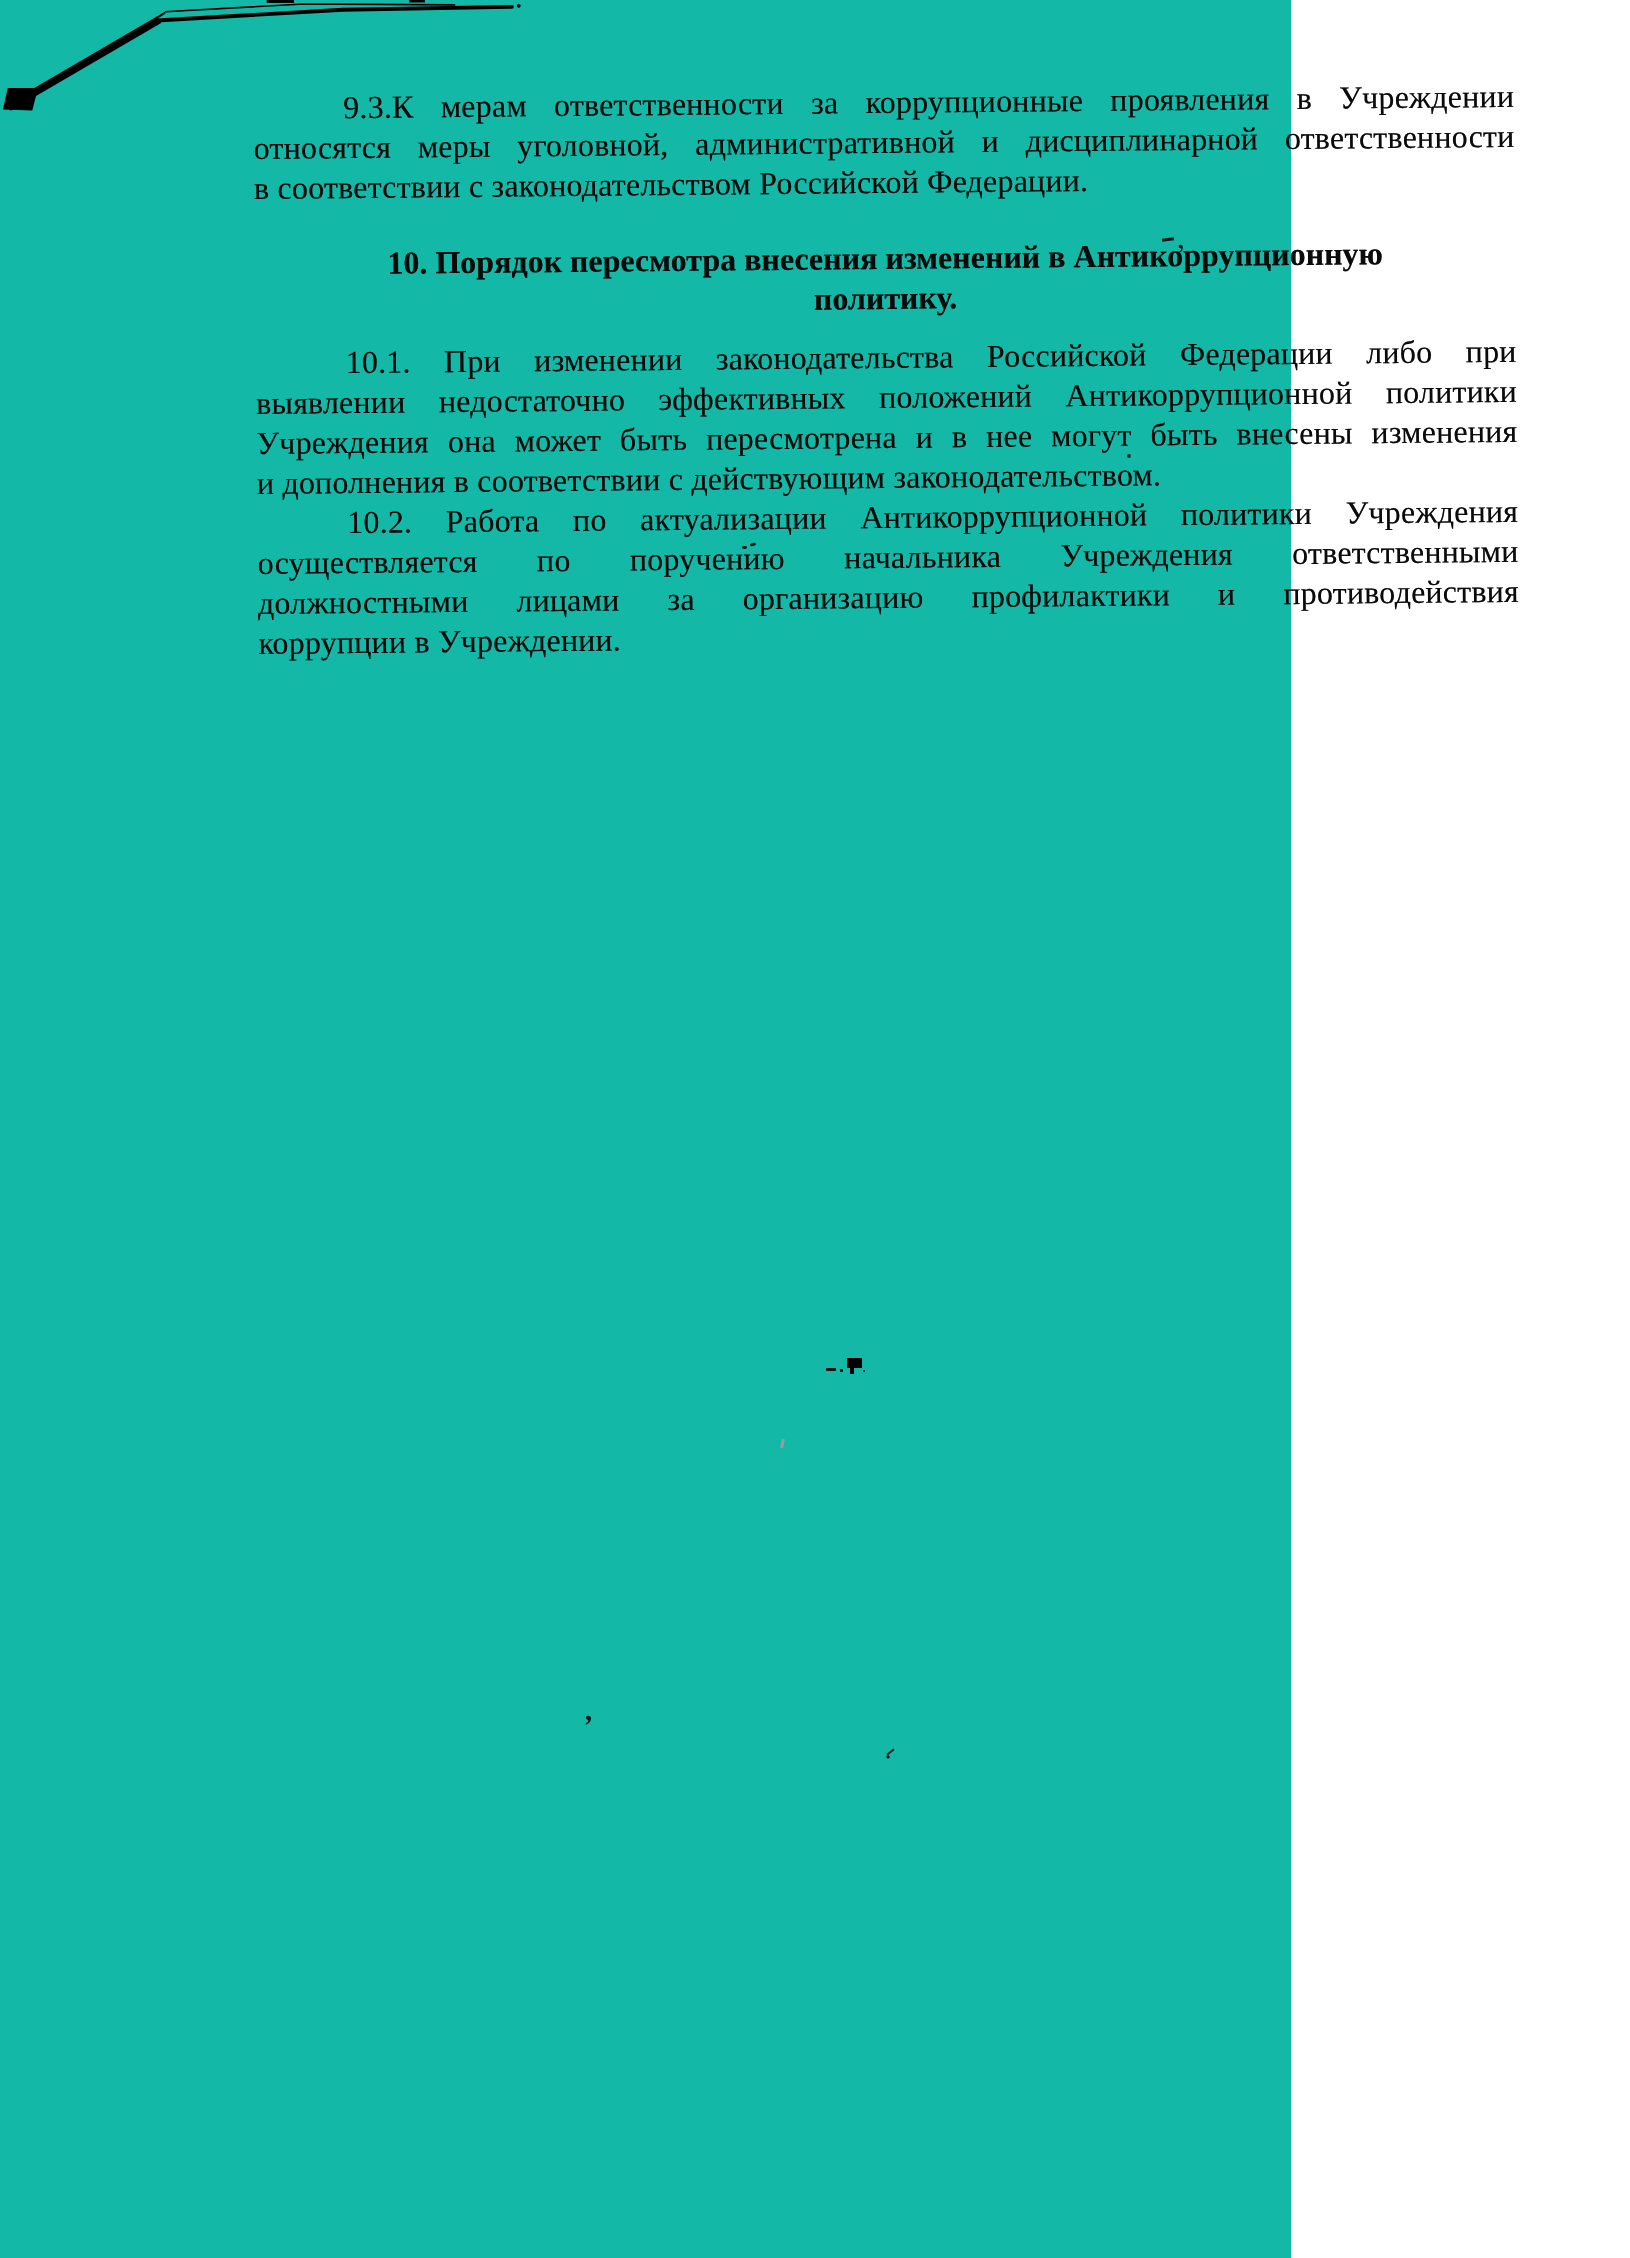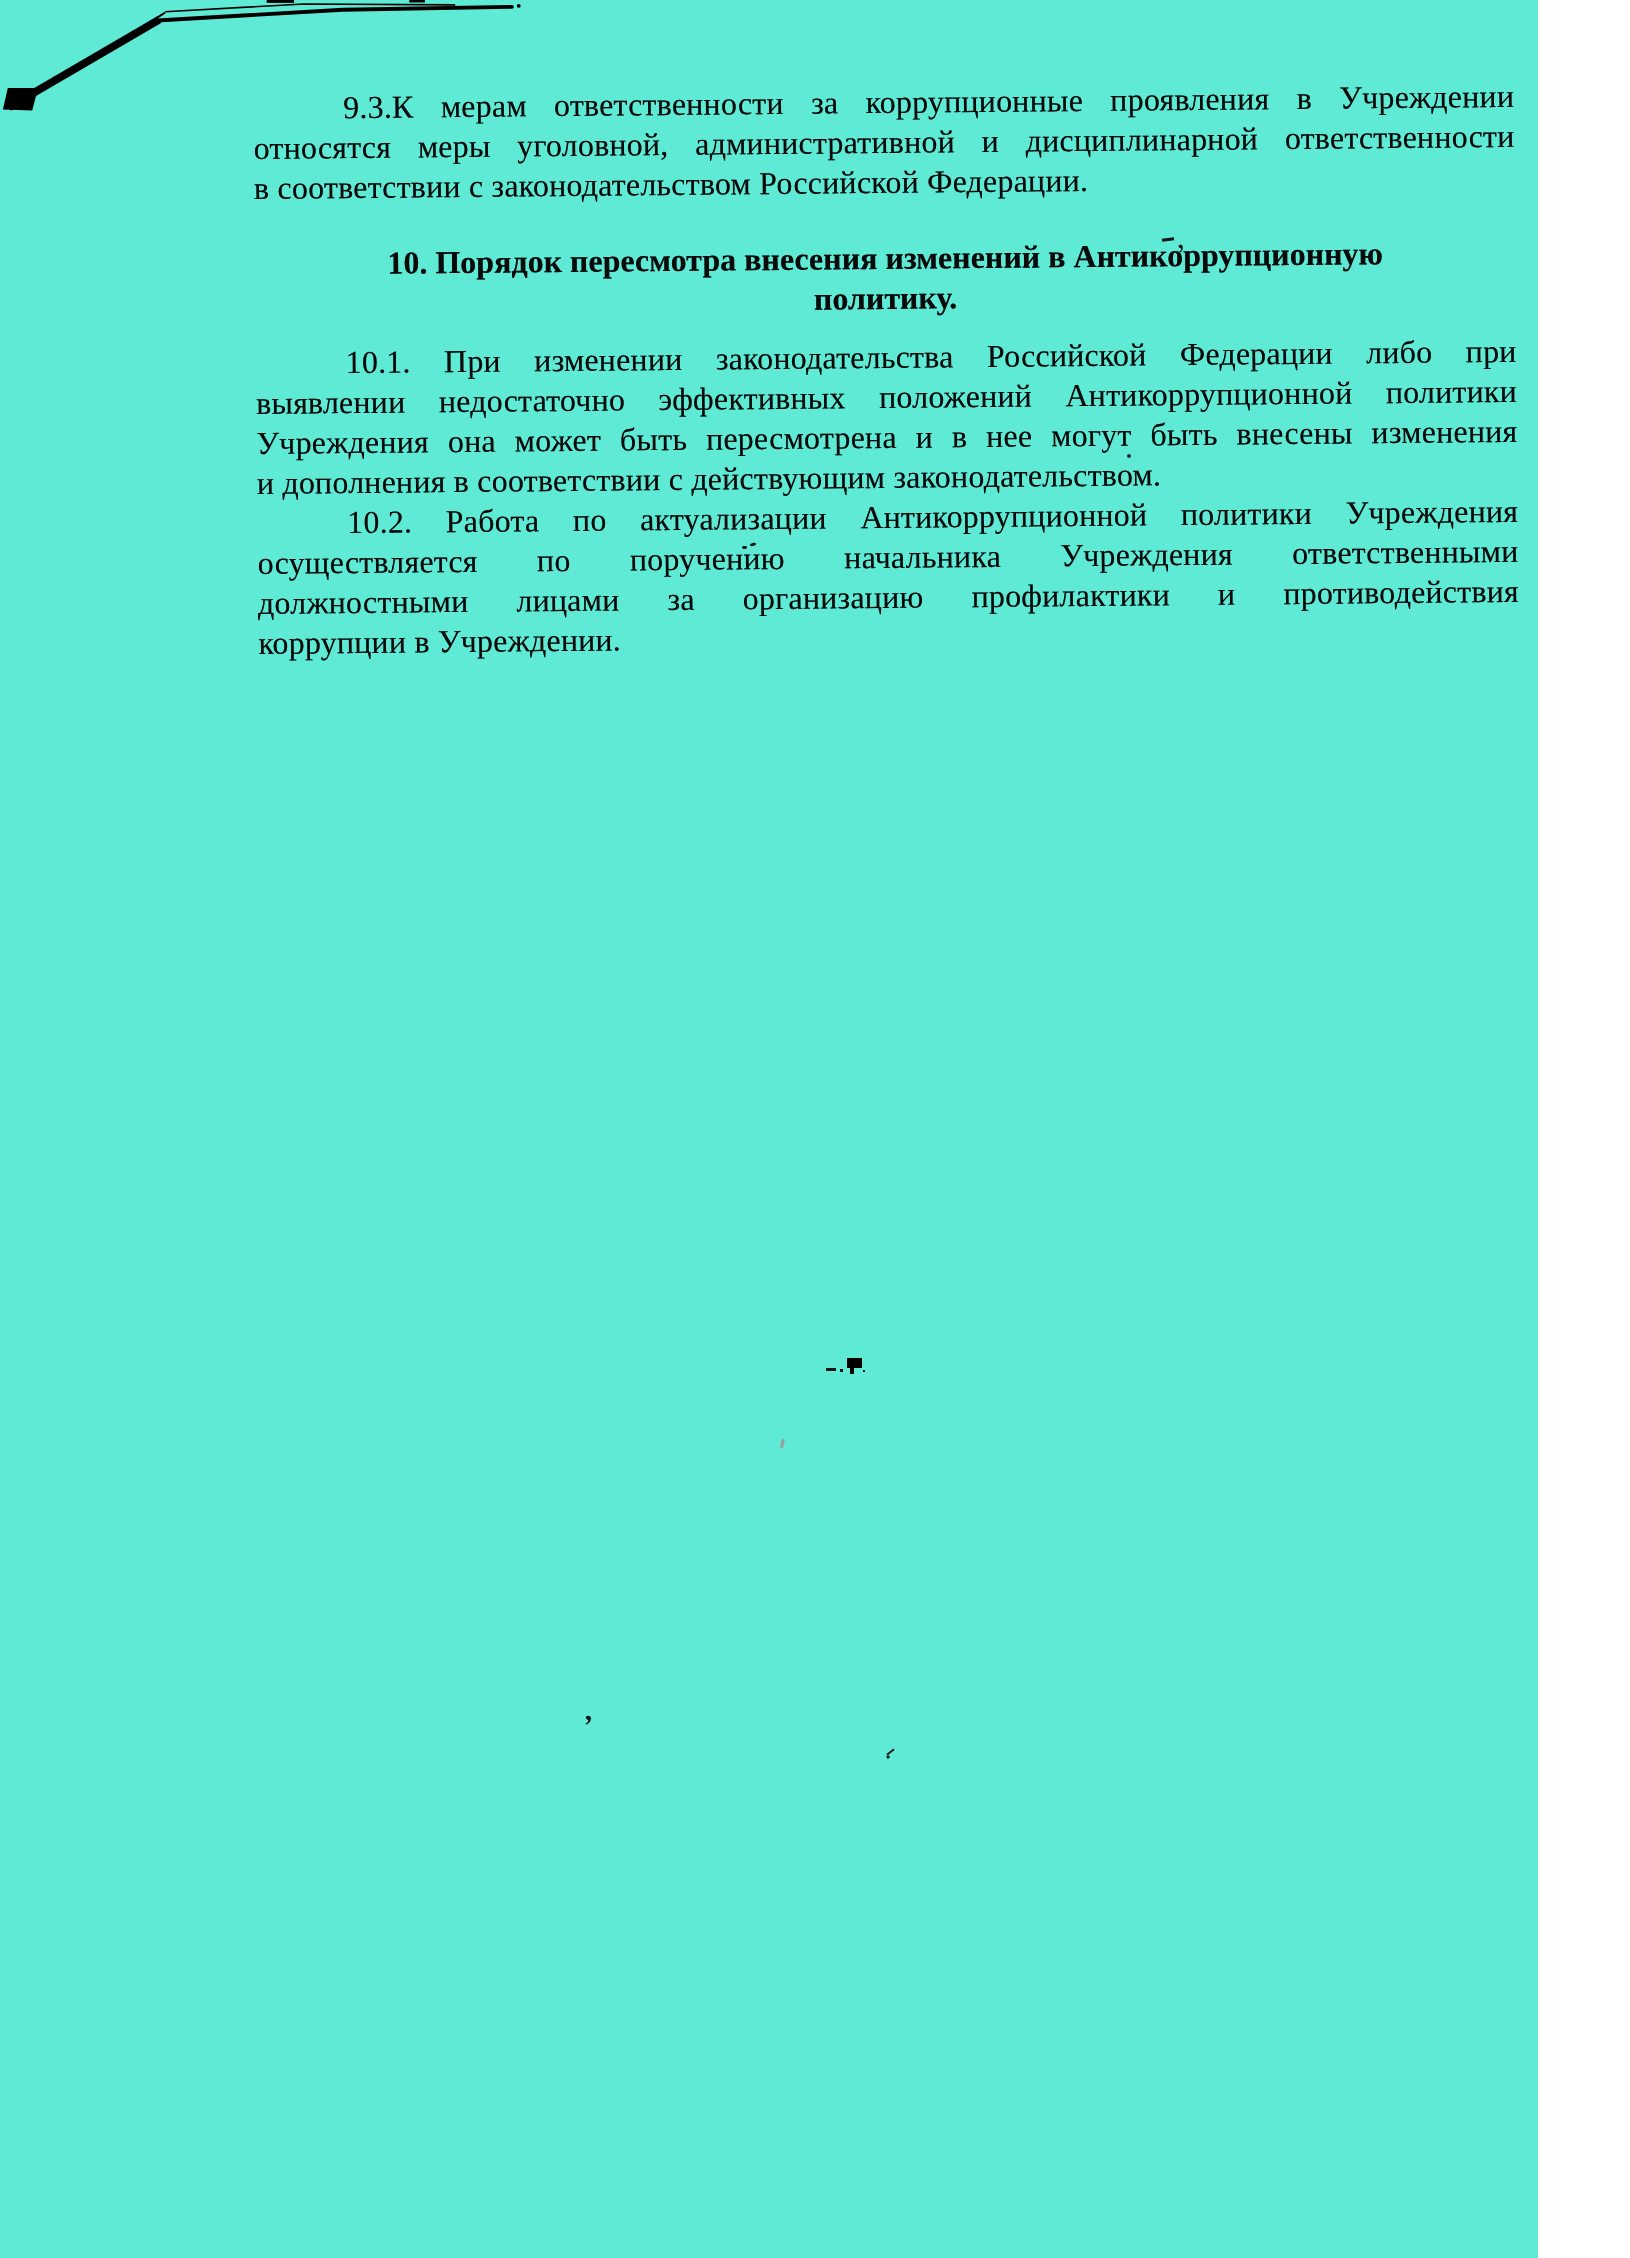--- a/index.html
+++ b/index.html
@@ -5,23 +5,23 @@
   html, body {
     margin: 0;
     padding: 0;
     width: 1631px;
     height: 2258px;
     background: #ffffff;
     overflow: hidden;
   }
   .page {
     position: relative;
-    width: 1538px;
+    width: 1291px;
     height: 2258px;
-    background: #5eead4;
+    background: #14b8a6;
   }
   .textcol {
     position: absolute;
     left: 253px;
     top: 88px;
     width: 1261px;
     font-family: "Liberation Serif", serif;
     font-size: 32px;
     line-height: 40px;
     color: #0b0b0b;

